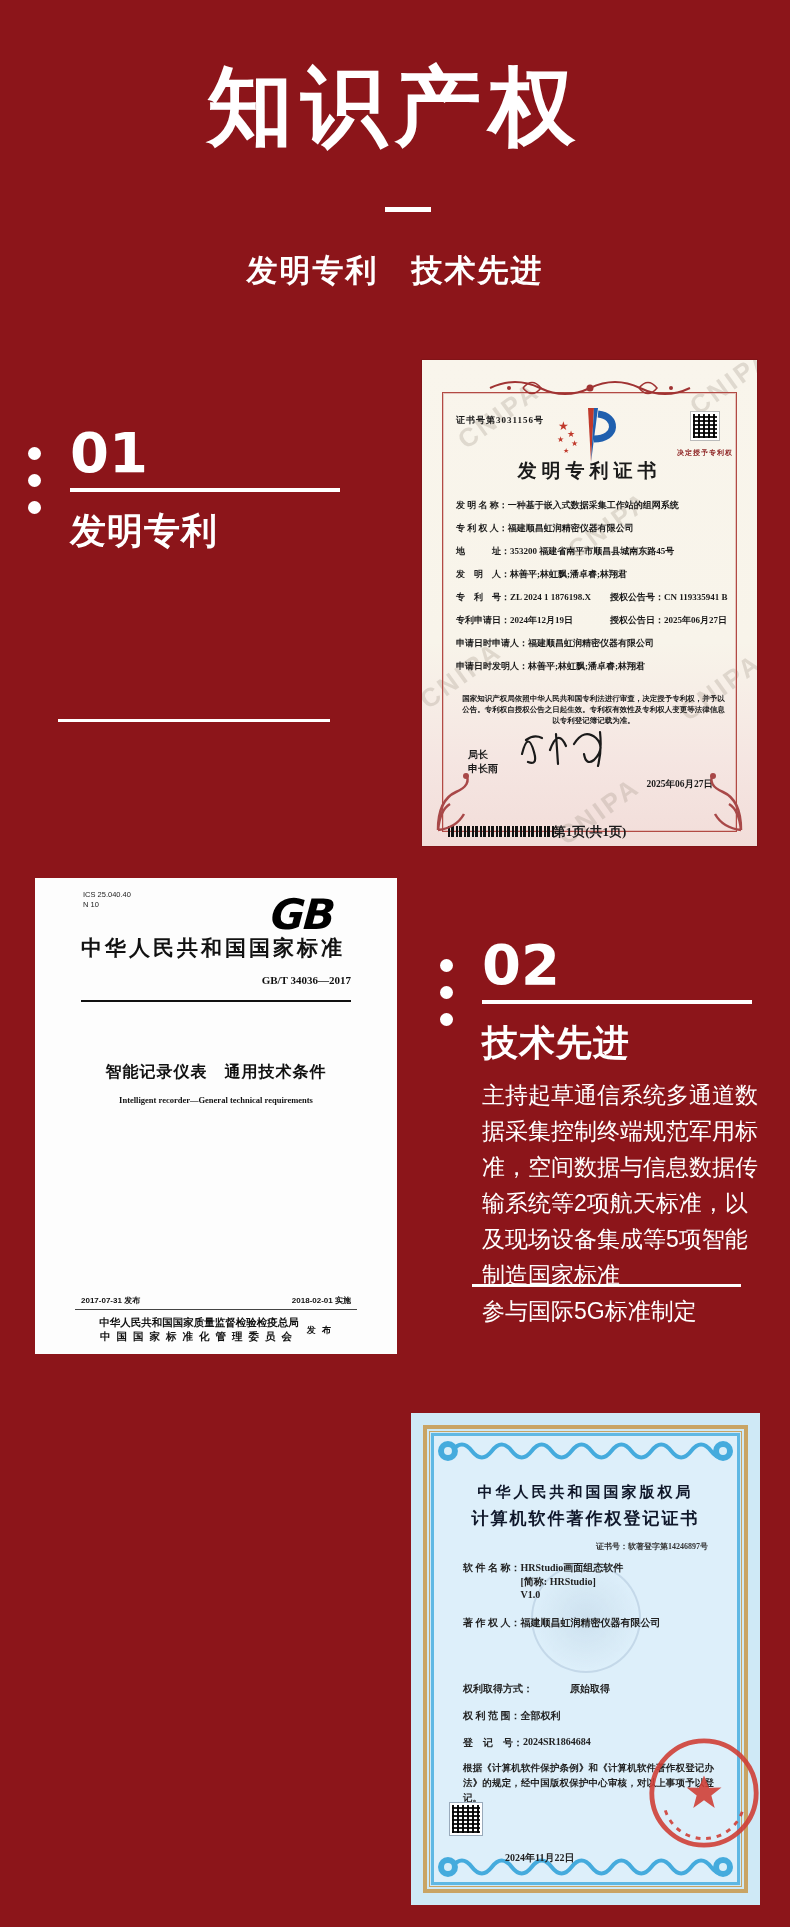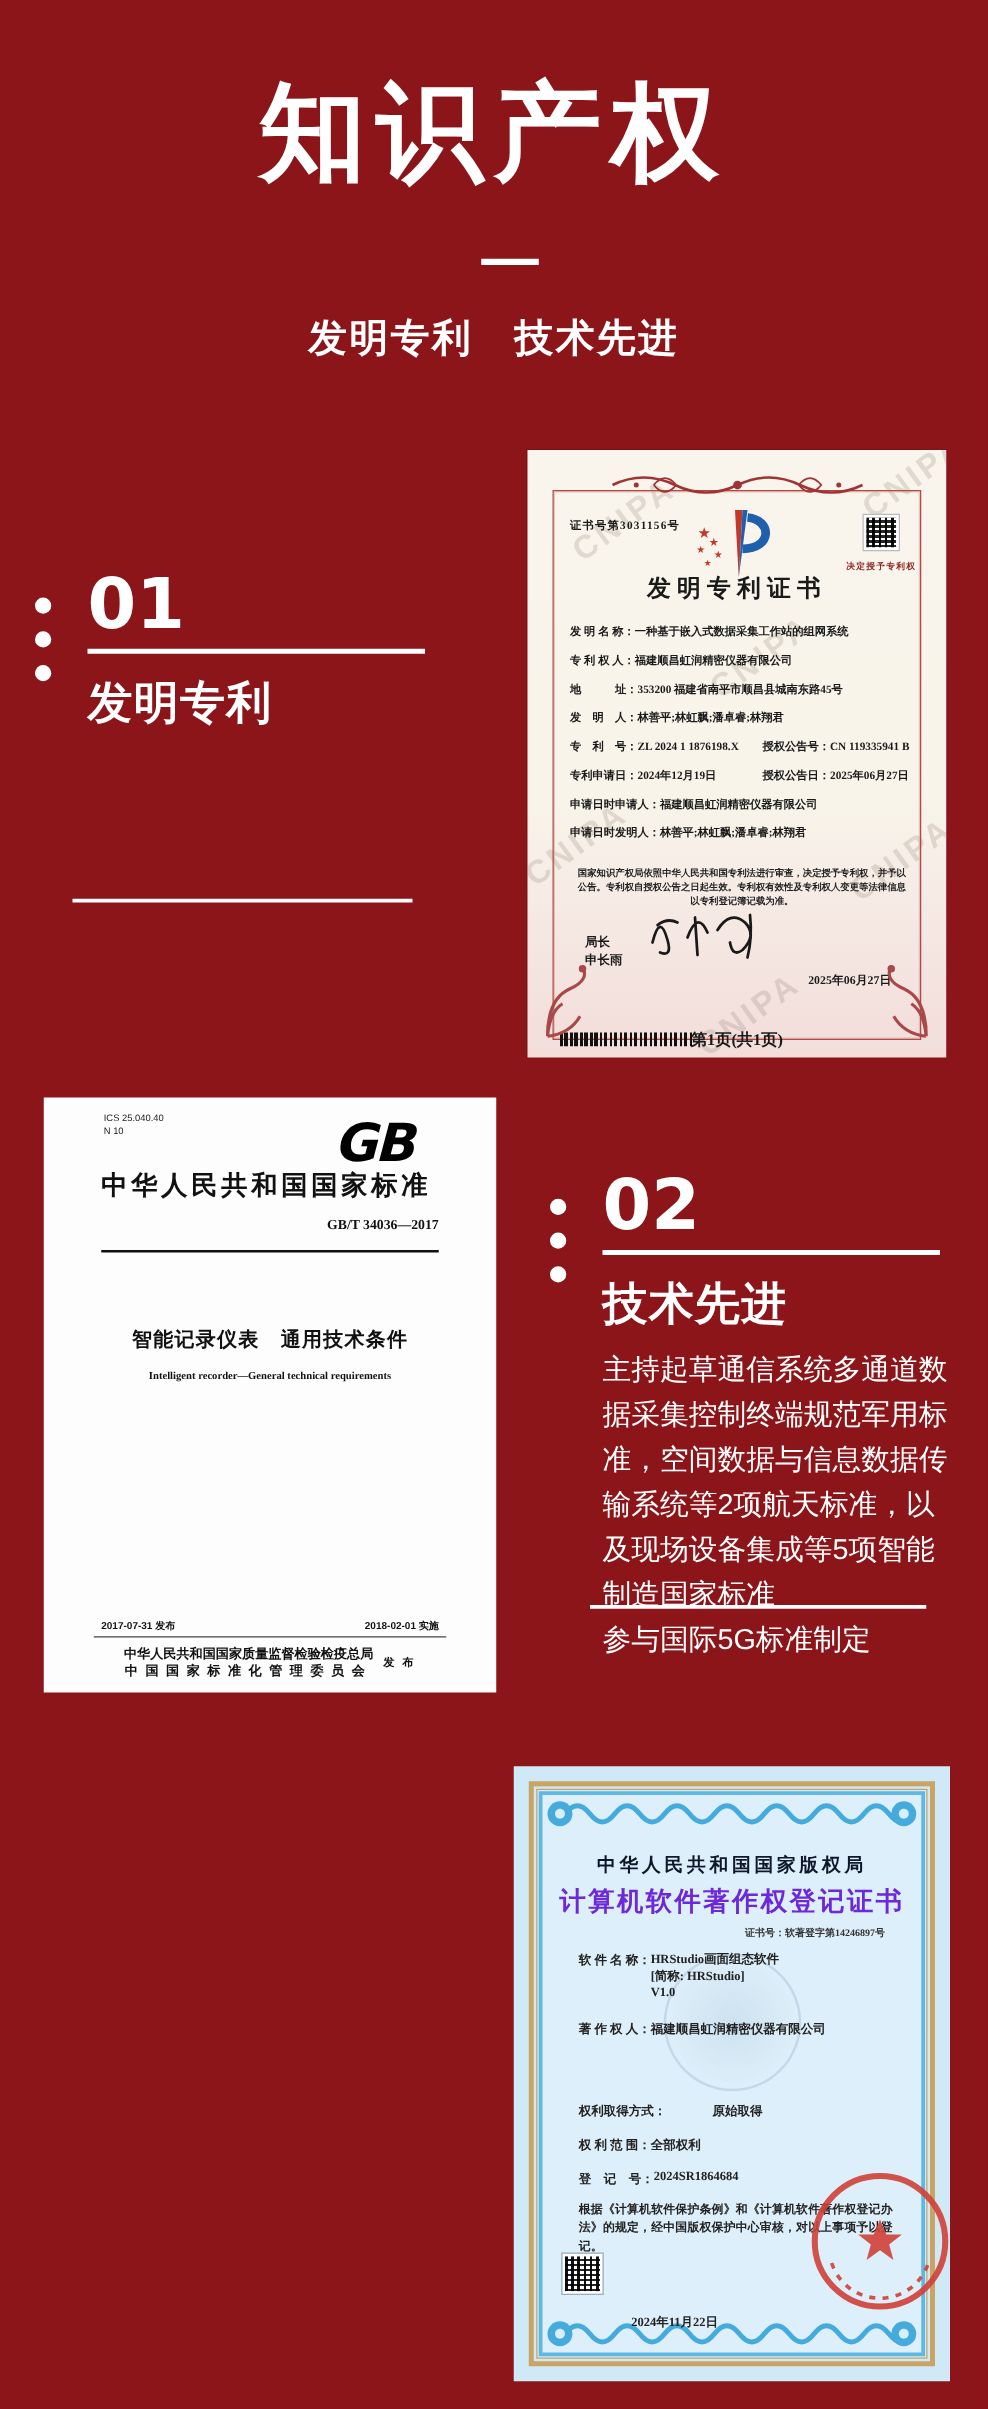--- a/index.html
+++ b/index.html
@@ -15,21 +15,21 @@
     color:#fff; font-size:31px; font-weight:700; letter-spacing:2px; }
 
   
   .sec { position:absolute; display:flex; color:#fff; }
   .dots { display:flex; flex-direction:column; gap:14px; padding-top:22px; margin-right:29px; }
   .dot { width:13px; height:13px; border-radius:50%; background:#fff; }
   .sec-number { font-size:56px; font-weight:700; line-height:1; font-family:"DejaVu Sans", sans-serif; }
   .sec-underline { width:270px; height:4px; background:#fff; margin-top:7px; }
   .sec-heading { font-size:36px; font-weight:700; margin-top:15px; letter-spacing:1px; }
   .sec-desc { font-size:23px; line-height:36px; margin-top:9px; width:288px; }
-  #sec-1 { left:28px; top:425px;margin-top:31px; }
+  #sec-1 { left:28px; top:425px; }
   #sec-2 { left:440px; top:937px; }
   #sec-3 { left:25px; top:1459px; }
 
   .divider { position:absolute; height:3px; background:#fff; }
   #divider-1 { left:58px; top:719px; width:272px; }
   #divider-2 { left:472px; top:1284px; width:269px; }
 
   
   #patent-cert { position:absolute; left:422px; top:360px; width:335px; height:486px;
     background:linear-gradient(180deg,#f9f5ec 0%,#f8f4ea 58%,#f5e6e2 82%,#f2ddd9 100%);
@@ -100,22 +100,22 @@
     box-shadow:inset 0 0 0 2px #cfe9f6, inset 0 0 0 3px #c9a464; }
   .sw-blue { position:absolute; inset:20px; border:3px solid #5fb8e4; background:#ddeffa; }
   .sw-scroll { position:absolute; left:25px; right:25px; height:26px; }
   .sw-scroll.top { top:25px; }
   .sw-scroll.bottom { bottom:25px; }
   .sw-emblem { position:absolute; left:50%; top:150px; width:110px; height:110px; transform:translateX(-50%);
     border-radius:50%; border:2px solid rgba(150,175,200,0.35);
     background:radial-gradient(circle, rgba(170,195,215,0.3), rgba(170,195,215,0) 70%); }
   .sw-authority { position:absolute; top:70px; left:0; width:100%; text-align:center; font-size:15px;
     font-weight:700; color:#0f172a; letter-spacing:3px; }
-  .sw-title { position:absolute; top:94px; left:0; width:100%; text-align:center; font-size:21px;
-    font-weight:700; color:#6d28d9; letter-spacing:2px; }
+  .sw-title { position:absolute; top:94px; left:0; width:100%; text-align:center; font-size:17px;
+    font-weight:700; color:#0f172a; letter-spacing:2px; }
   .sw-certno { position:absolute; right:52px; top:128px; font-size:8px; font-weight:700; color:#333; }
   .sw-fields { position:absolute; left:52px; right:40px; top:148px; font-size:10px; }
   .sw-field { display:flex; font-weight:700; }
   .sw-field .lbl { white-space:nowrap; }
   .sw-vals { line-height:13.5px; }
   .sw-field + .sw-field { margin-top:14px; }
   .sw-field.gap-before { margin-top:52px;gap:37px; }
   .sw-field.tight { margin-top:13px; }
   .sw-statement { position:absolute; left:52px; right:46px; top:348px; font-size:9.5px; line-height:15px;
     text-align:justify; font-weight:600; color:#222; }

